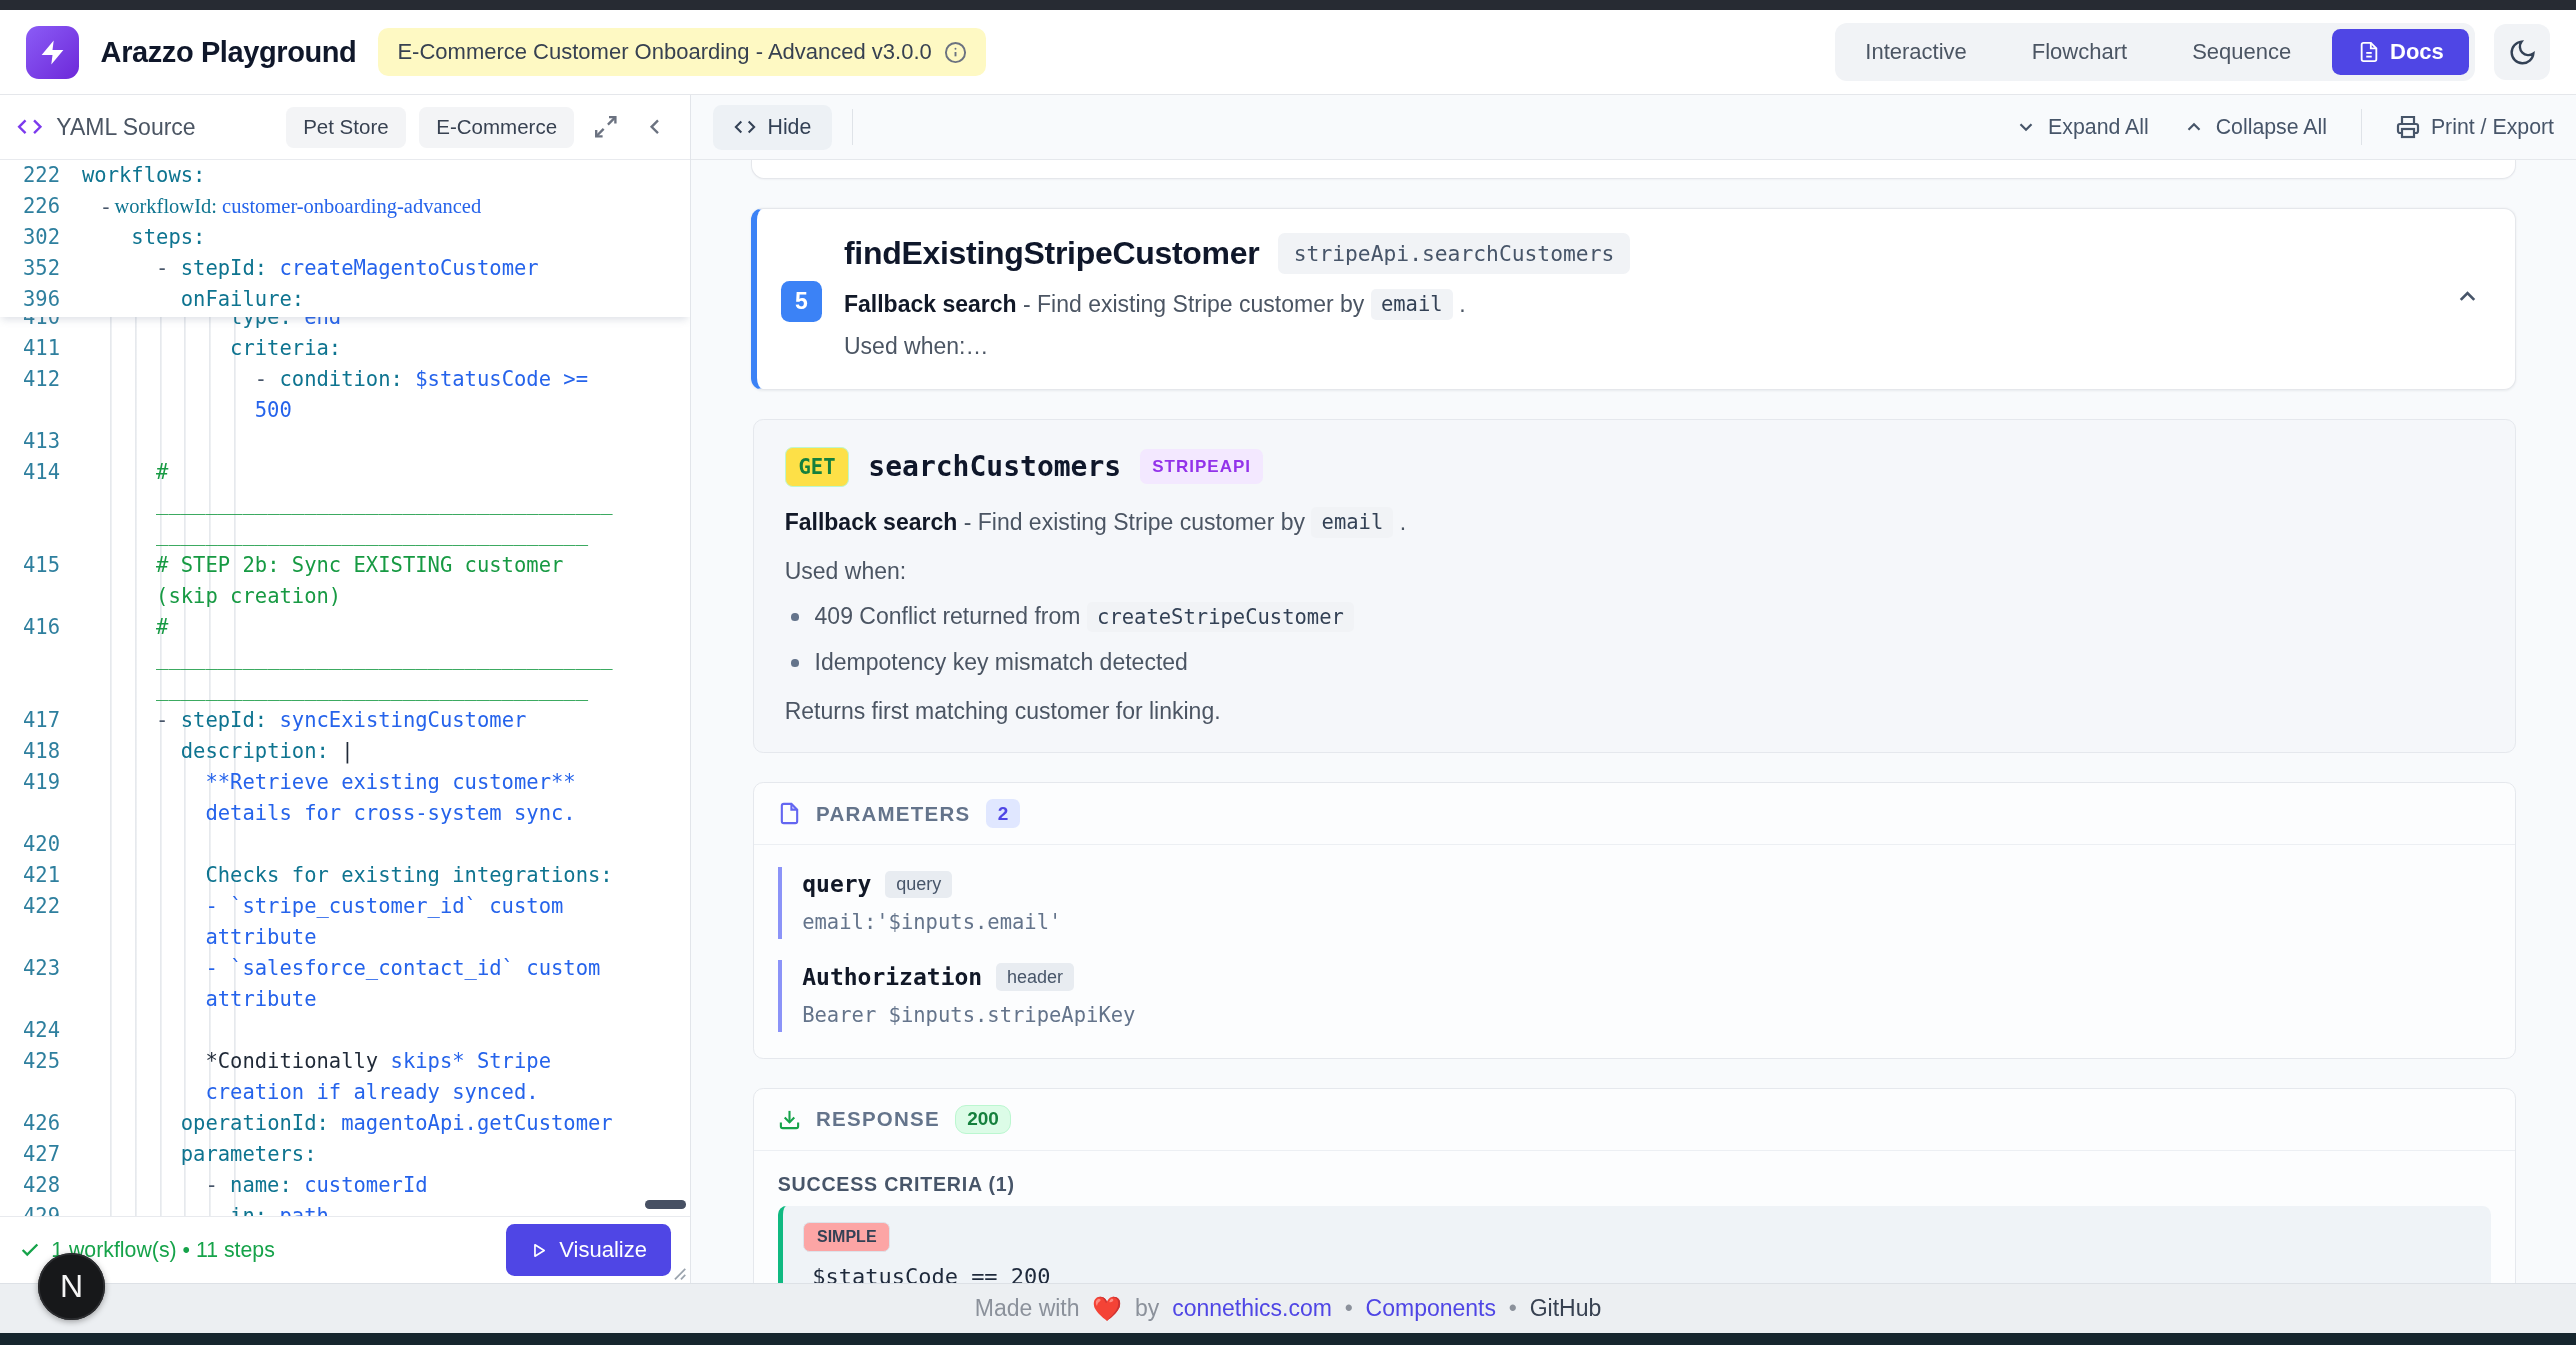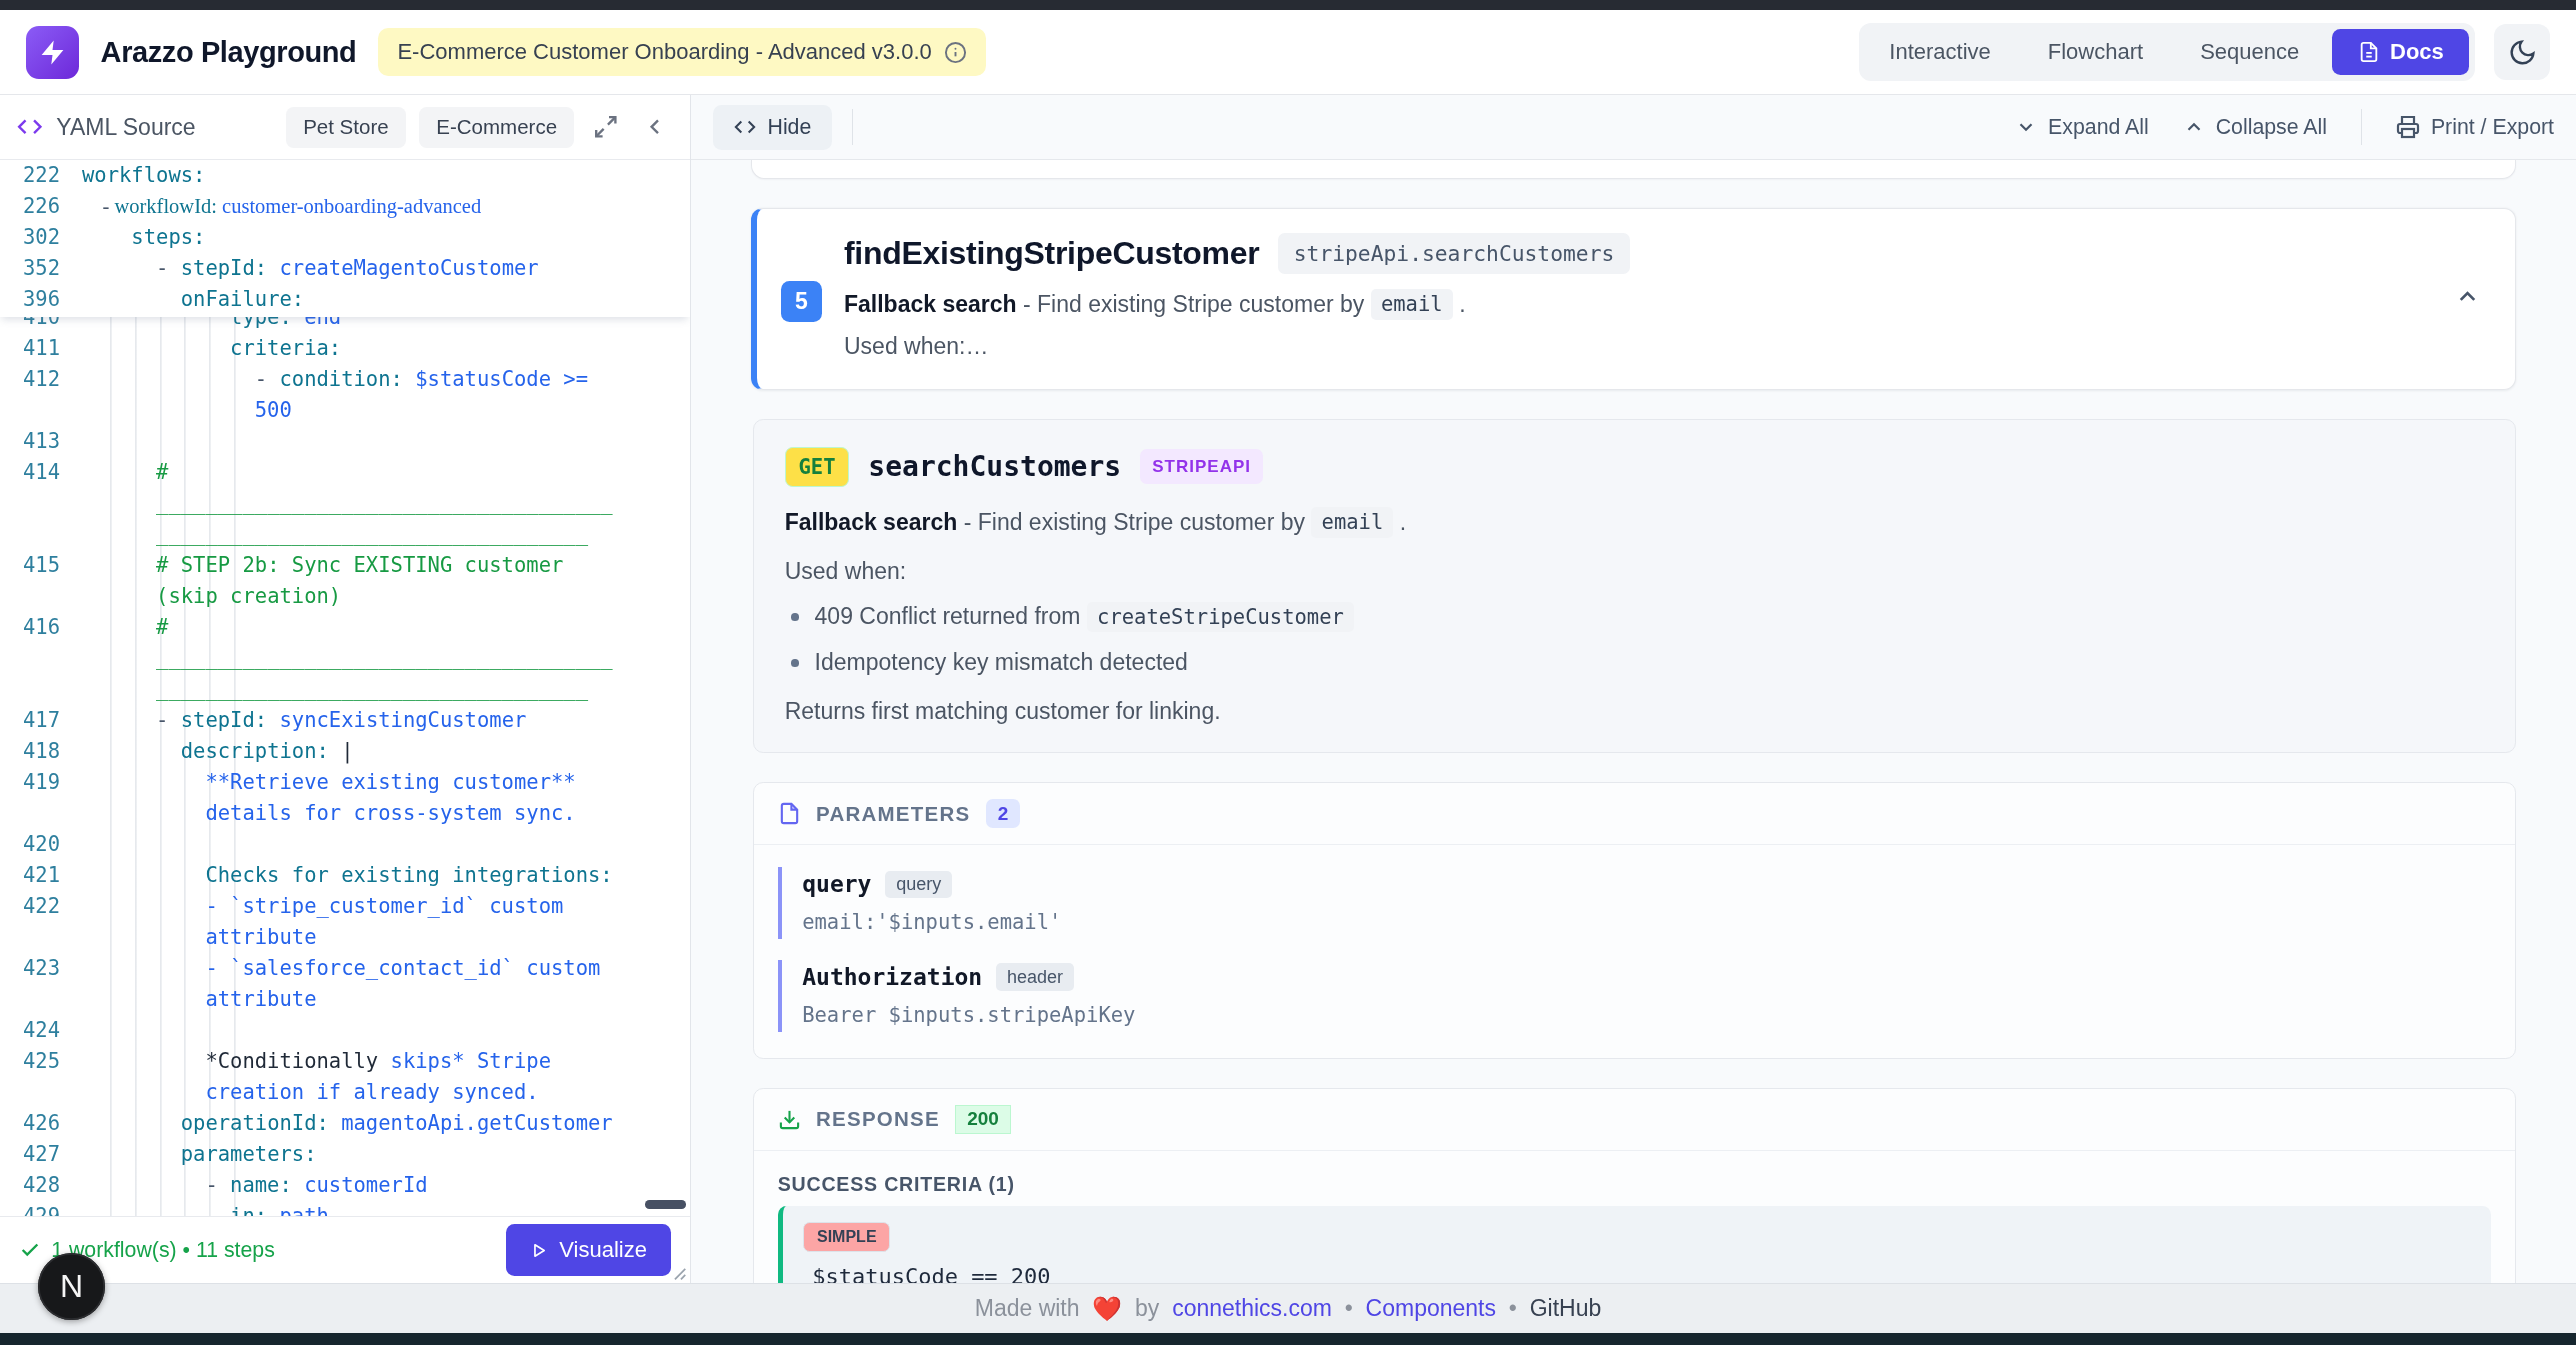--- a/index.html
+++ b/index.html
@@ -10,21 +10,21 @@
   
   .top-strip { height:10.2px; background:#272b33; }
   .bottom-strip { position:absolute; left:0; right:0; bottom:0; height:12px; background:#16262e; z-index:80; }
 
   
   .app-header { height:85px; background:#fff; border-bottom:0.9px solid #e5e7eb; display:flex; align-items:center; padding:0 25.6px; gap:22px; }
   .logo { width:53px; height:53px; border-radius:12.8px; background:linear-gradient(135deg,#8b5cf6,#6d28d9); display:flex; align-items:center; justify-content:center; }
   .app-title { font-size:29px; font-weight:700; color:#0f172a; letter-spacing:-0.4px; }
   .wf-pill { background:#fef9c3; border-radius:10.2px; padding:11px 19px; display:flex; align-items:center; gap:12px; font-size:22px; color:#374151; }
   .hdr-right { margin-left:auto; display:flex; align-items:center; gap:19px; }
-  .seg { background:#f1f3f6; border-radius:12px; padding:6px; display:flex; align-items:flex-start; gap:9px; }
+  .seg { background:#f1f3f6; border-radius:12px; padding:6px; display:flex; align-items:flex-start; gap:17px; }
   .seg-item { padding:10.2px 24px; font-size:22px; color:#4b5563; cursor:pointer; }
   .seg-active { background:#4f46e5; color:#fff; border-radius:8.5px; display:flex; align-items:center; gap:10.2px; padding:10.2px 25.6px; font-size:22px; font-weight:600; cursor:pointer; }
   .moon-btn { width:56px; height:56px; background:#f1f3f6; border-radius:12px; display:flex; align-items:center; justify-content:center; cursor:pointer; color:#334155; }
 
   
   .main { height:1188px; display:flex; }
 
   
   .lp { width:691px; flex:0 0 691px; background:#fff; border-right:0.9px solid #e2e5ea; display:flex; flex-direction:column; position:relative; }
   .lp-header { height:65px; border-bottom:0.9px solid #e8eaee; display:flex; align-items:center; padding:0 17px; gap:13.7px; }
@@ -83,21 +83,21 @@
   .op-name { font-family:"DejaVu Sans Mono", monospace; font-weight:700; font-size:28px; color:#0f172a; }
   .api-badge { background:#f3e8ff; color:#9333ea; border-radius:6.8px; padding:7.7px 12px; font-size:17px; font-weight:700; letter-spacing:.06em; }
   .op-p { margin-top:22px; font-size:23px; color:#4b5563; }
   .op-li { display:flex; align-items:center; margin-top:17px; font-size:23px; color:#4b5563; }
   .dot { width:7.7px; height:7.7px; border-radius:50%; background:#64748b; margin:0 15.4px 0 6.8px; flex:0 0 7.7px; }
 
   .sec-card { margin-top:29px; margin-left:1.7px; background:#fcfdfe; border:0.9px solid #e5e8ed; border-radius:10.2px; }
   .sec-head { display:flex; align-items:center; gap:15.4px; padding:16px 24px; border-bottom:0.9px solid #eceff3; }
   .sec-label { font-size:20.5px; font-weight:700; letter-spacing:.06em; color:#64748b; }
   .count-badge { background:#e0e7ff; color:#4f46e5; border-radius:6.8px; padding:3.4px 12px; font-size:19px; font-weight:700; }
-  .status-badge { background:#dcfce7; color:#15803d; border:1.7px solid #bbf7d0; border-radius:0; padding:2.6px 11px; font-size:19px; font-weight:700; }
+  .status-badge { background:#dcfce7; color:#15803d; border:1.7px solid #bbf7d0; border-radius:11px; padding:2.6px 11px; font-size:19px; font-weight:700; }
   .sec-body { padding:22px 24px 25.6px; }
   .param { border-left:4.3px solid #8b93f8; padding:3.4px 0 5.1px 20.5px; }
   .param + .param { margin-top:20.5px; }
   .param-row { display:flex; align-items:center; gap:13.7px; }
   .param-name { font-family:"DejaVu Sans Mono", monospace; font-weight:700; font-size:23px; color:#111827; }
   .loc-badge { background:#e8ecf1; color:#475569; border-radius:5.1px; padding:3.4px 11px; font-size:18px; }
   .param-val { margin-top:12px; font-family:"DejaVu Sans Mono", monospace; font-size:20.5px; color:#64748b; }
 
   .sc-label { font-size:19.6px; font-weight:700; color:#475569; letter-spacing:.04em; }
   .sc-box { margin-top:10.2px; background:#eff3f7; border-radius:8.5px; border-left:5.1px solid #10b981; padding:15.4px 20.5px; }

